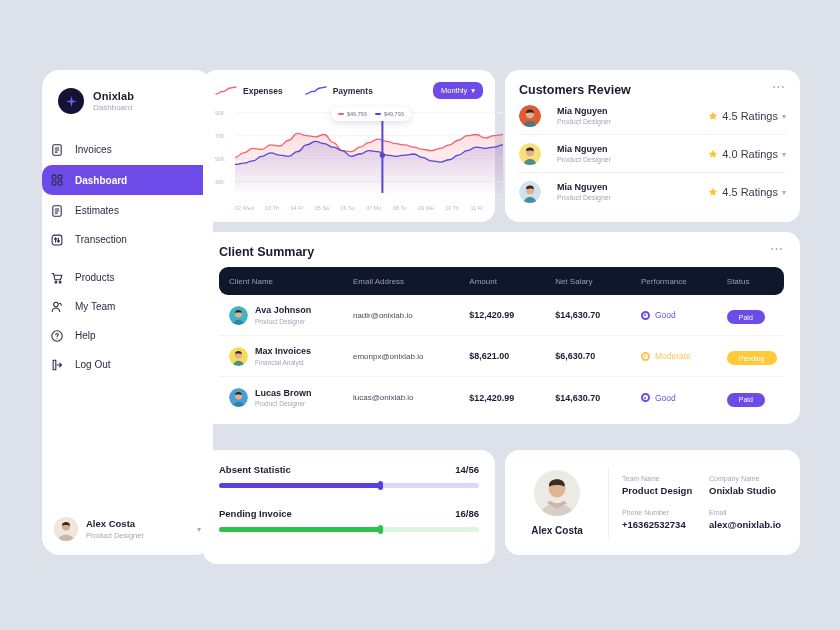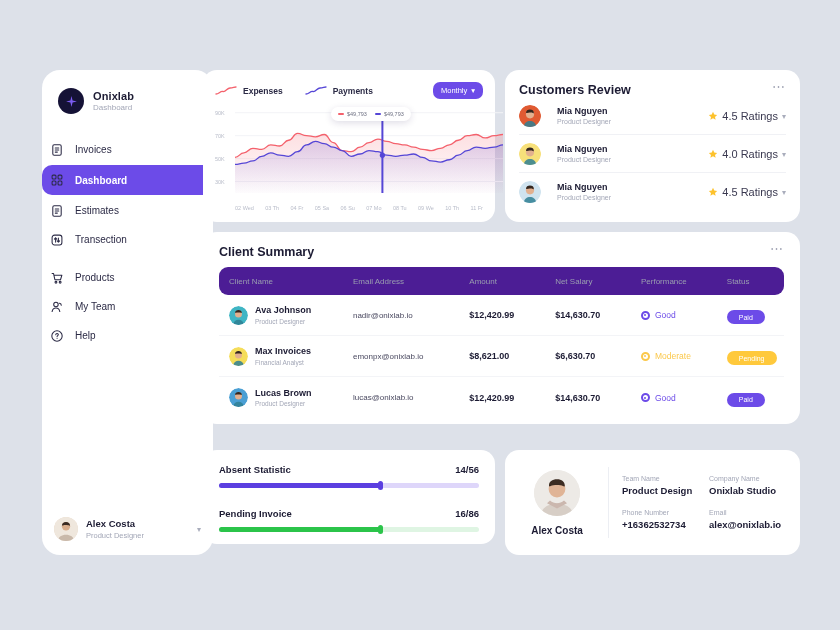--- a/index.html
+++ b/index.html
@@ -92,21 +92,21 @@
   .rv-text { line-height: 1.25; margin-left: 8px; }
   .rv-name { font-size: 9px; font-weight: bold; color: #1c1b33; }
   .rv-role { font-size: 7px; color: #a3a7b7; margin-top: 1px; }
   .rv-rating { margin-left: auto; display: flex; align-items: center; gap: 4px; }
   .rv-rating-txt { font-size: 11px; color: #3a3950; }
   .chev { color: #a9adbc; font-size: 8px; }
 
   
   .summary-card { left: 203px; top: 232px; width: 597px; height: 192px; padding: 13px 16px; }
   .tbl { width: 100%; margin-top: 8px; }
-  .thead { display: flex; background: #4c1d95; border-radius: 9px; height: 28px; align-items: center; }
+  .thead { display: flex; background: #0f172a; border-radius: 9px; height: 28px; align-items: center; }
   .th { font-size: 8px; color: #9a9eb0; }
   .trow { display: flex; align-items: center; height: 41px; border-bottom: 1px solid #f3f4f7; }
   .trow:last-child { border-bottom: none; }
   .c1 { width: 140px; padding-left: 10px; }
   .c2 { width: 122px; }
   .c3 { width: 90px; }
   .c4 { width: 90px; }
   .c5 { width: 90px; }
   .c6 { width: 60px; }
   .cl-wrap { display: flex; align-items: center; gap: 7px; }
@@ -114,21 +114,21 @@
   .cl-name { font-size: 9px; font-weight: bold; color: #1c1b33; line-height: 1.25; }
   .cl-role { font-size: 6.5px; color: #a3a7b7; margin-top: 1px; }
   .cell-txt { font-size: 8px; color: #4a4960; }
   .cell-amt { font-size: 9px; font-weight: bold; color: #1c1b33; }
   .perf { display: flex; align-items: center; gap: 5px; font-size: 8.5px; }
   .perf-dot { width: 9px; height: 9px; border-radius: 50%; border: 2px solid currentColor; position: relative; }
   .perf-dot::after { content: ""; position: absolute; inset: 1.5px; border-radius: 50%; background: currentColor; }
   .badge { font-size: 7px; color: #fff; padding: 3.5px 12px; border-radius: 9px; display: inline-block; }
 
   
-  .stats-card { left: 203px; top: 450px; width: 292px; height: 94px; padding: 14px 16px; }
+  .stats-card { left: 203px; top: 450px; width: 292px; height: 114px; padding: 14px 16px; }
   .stat-row { display: flex; align-items: center; }
   .stat-label { font-size: 9.5px; font-weight: bold; color: #1c1b33; }
   .stat-val { margin-left: auto; font-size: 9.5px; font-weight: bold; color: #1c1b33; }
   .bar { height: 5px; border-radius: 3px; margin-top: 8px; position: relative; }
   .bar-fill { height: 5px; border-radius: 3px; position: absolute; left: 0; top: 0; }
   .bar-knob { position: absolute; top: -2px; width: 5px; height: 9px; border-radius: 3px; }
 
   
   .pcard { left: 505px; top: 450px; width: 295px; height: 105px; padding: 13px 14px; display: flex; gap: 13px; }
   .pc-left { width: 76px; display: flex; flex-direction: column; align-items: center; justify-content: center; }
@@ -219,20 +219,29 @@
         </div>
         <div class="nav-item">
           <span class="ico">
             <svg width="16" height="16" viewBox="0 0 20 20" aria-hidden="true">
               <circle cx="10" cy="10" r="7.4" fill="none" stroke="#2b2a45" stroke-width="1.5" stroke-linecap="round" stroke-linejoin="round"></circle>
               <path d="M8.2 8.1c0-1 .8-1.8 1.9-1.8s1.8.7 1.8 1.7c0 1.5-1.8 1.4-1.8 3" fill="none" stroke="#2b2a45" stroke-width="1.5" stroke-linecap="round" stroke-linejoin="round"></path>
               <circle cx="10.1" cy="13.6" r=".75" fill="#2b2a45"></circle>
             </svg>
           </span>
     <span>Help</span>
+        </div>
+        <div class="nav-item">
+          <span class="ico">
+            <svg width="16" height="16" viewBox="0 0 20 20" aria-hidden="true">
+              <path d="M4.5 3.2h3.8v13.6H4.5z" fill="none" stroke="#2b2a45" stroke-width="1.5" stroke-linecap="round" stroke-linejoin="round"></path>
+              <path d="M10 10h6.3M13.6 7.3L16.4 10l-2.8 2.7" fill="none" stroke="#2b2a45" stroke-width="1.5" stroke-linecap="round" stroke-linejoin="round"></path>
+            </svg>
+          </span>
+    <span>Log Out</span>
         </div>
       </div>
 
     <div class="profile">
       <div class="avatar">
         <svg width="24" height="24" viewBox="0 0 24 24" aria-hidden="true">
           <circle cx="12" cy="12" r="12" fill="#efe7dd"></circle>
           <circle cx="12" cy="9.2" r="4.2" fill="#d9ad8c"></circle>
           <path d="M12 5c2.4 0 4 1.4 4 3.2 0 .6-.4.5-.9.2-1-.6-4.6-.7-6.1 0-.6.3-1 .3-1-.3C8 6.4 9.6 5 12 5z" fill="#3a2b23"></path>
           <path d="M3.6 24c.7-4 4.1-6.2 8.4-6.2s7.7 2.2 8.4 6.2z" fill="#c9b9aa"></path>

